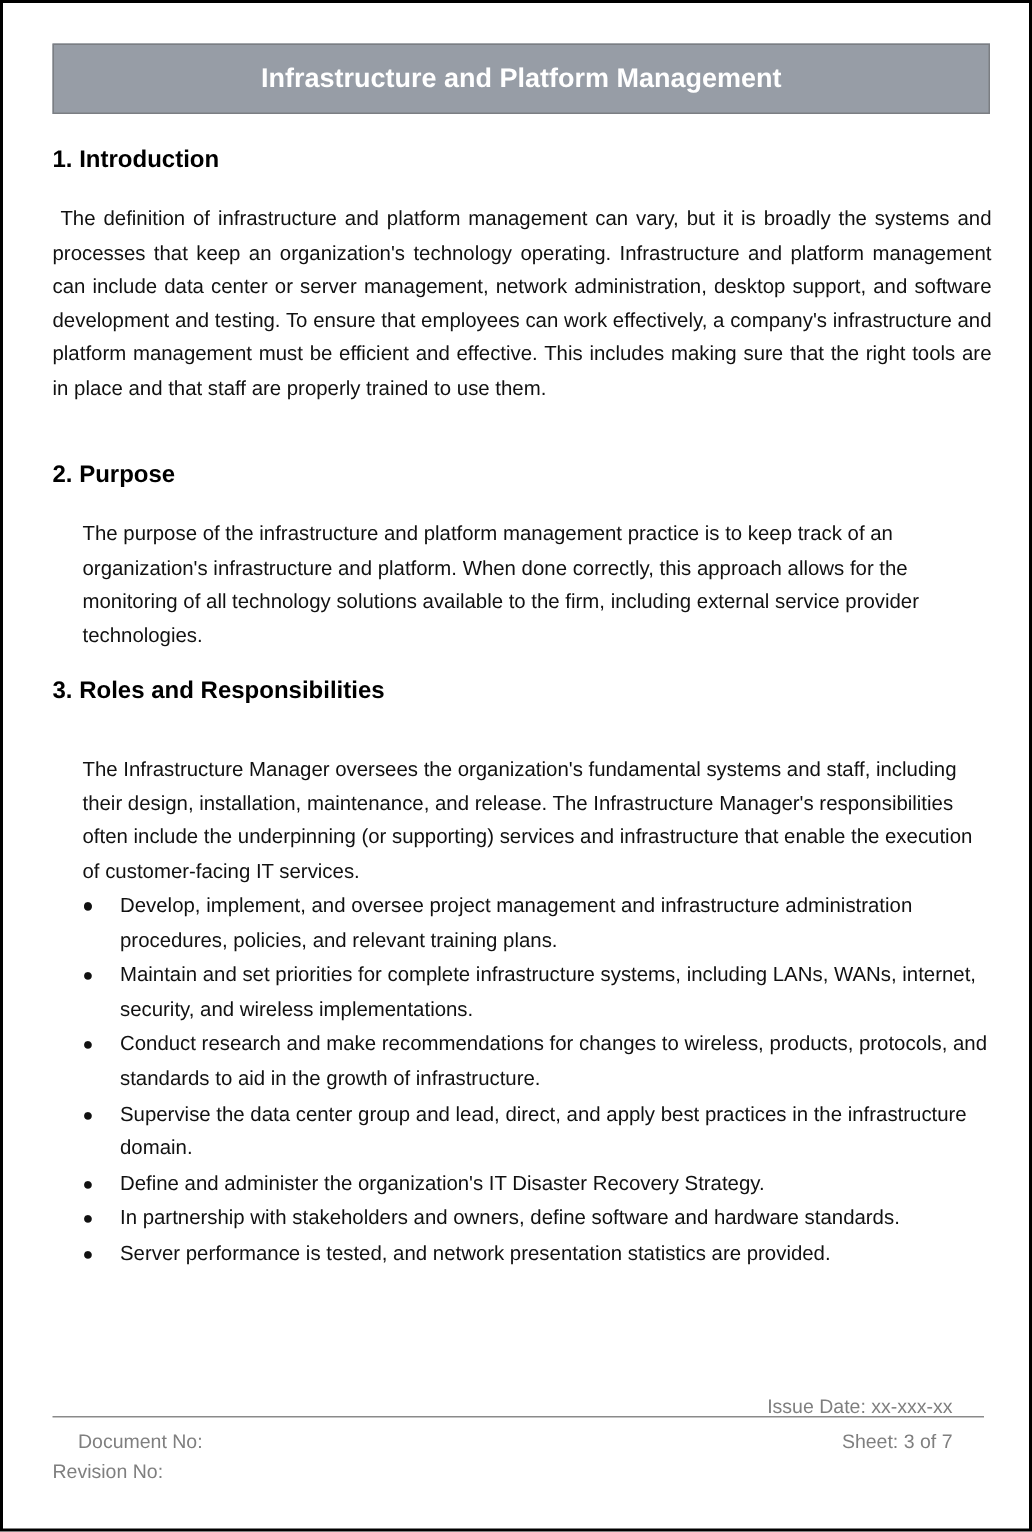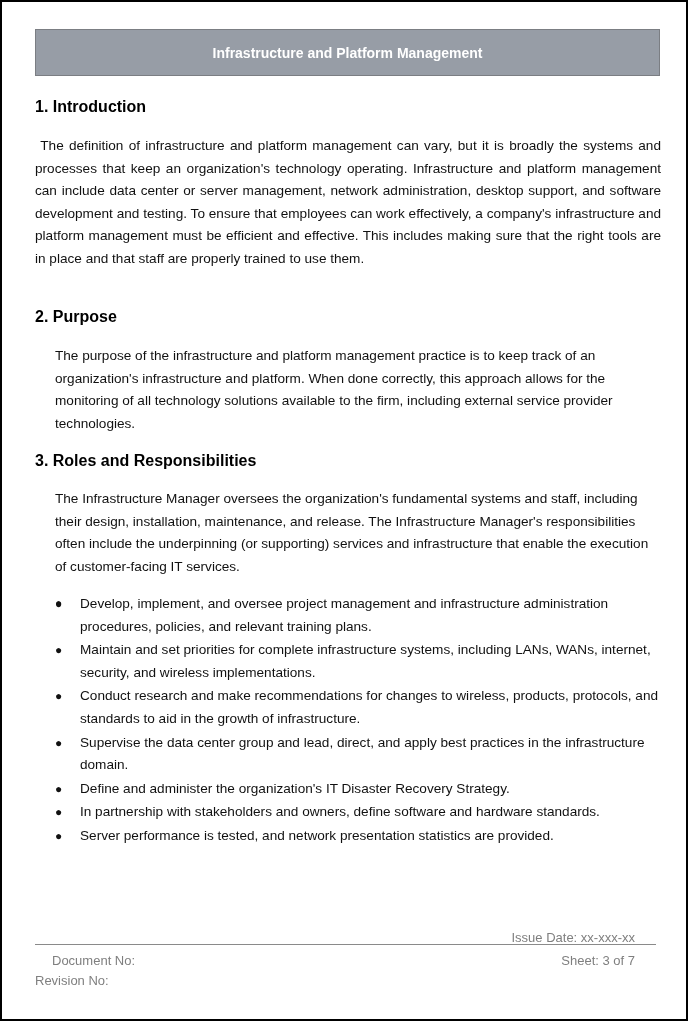--- a/index.html
+++ b/index.html
@@ -13,35 +13,35 @@
       color: #111111;
     }
     .title-bar {
       position: absolute; left: 33px; top: 27px;
       width: 623px; height: 45px;
       background: #979da6;
       border: 1px solid #7b7e83;
       display: flex; align-items: center; justify-content: center;
     }
     .title-bar h1 {
-      margin: 0; font-size: 14px; font-weight: bold; color: #ffffff;
+      margin: 0; font-size: 18px; font-weight: bold; color: #ffffff;
       letter-spacing: 0px;
     }
     .section-heading {
       position: absolute; left: 33px; margin: 0;
       font-size: 16px; font-weight: bold; color: #000000;
     }
     .para {
       position: absolute; margin: 0;
       font-size: 13.6px; line-height: 22.6px; color: #111111;
     }
     .para.justify { text-align: justify; }
     .intro { left: 33px; top: 133px; width: 626px; }
     .purpose { left: 53px; top: 343px; width: 606px; }
-    .roles { left: 53px; top: 486px; width: 606px; }
+    .roles { left: 53px; top: 500px; width: 606px; }
     .bullets {
       position: absolute; left: 53px; top: 590px; width: 610px;
       margin: 0; padding: 0; list-style: none;
       font-size: 13.6px; line-height: 22.6px; color: #111111;
     }
     .bullets li {
       position: relative; padding-left: 25px; margin-bottom: 1px;
     }
     .bullets li .bullet {
       position: absolute; left: 0; top: 0; width: 10px;

